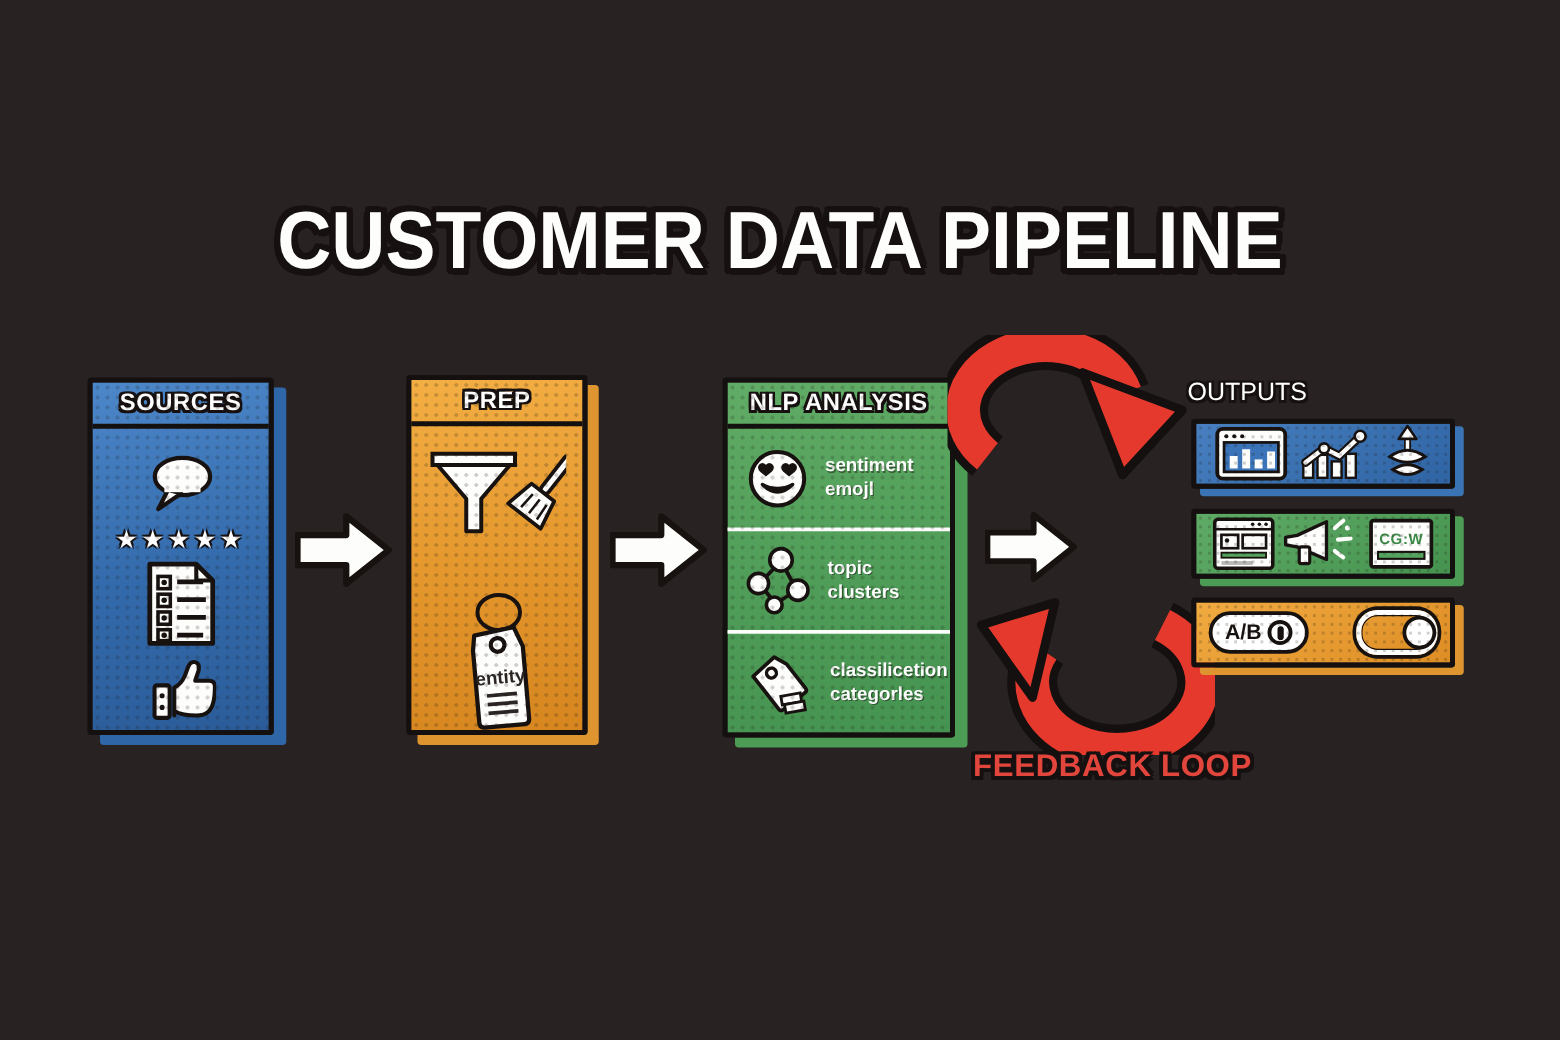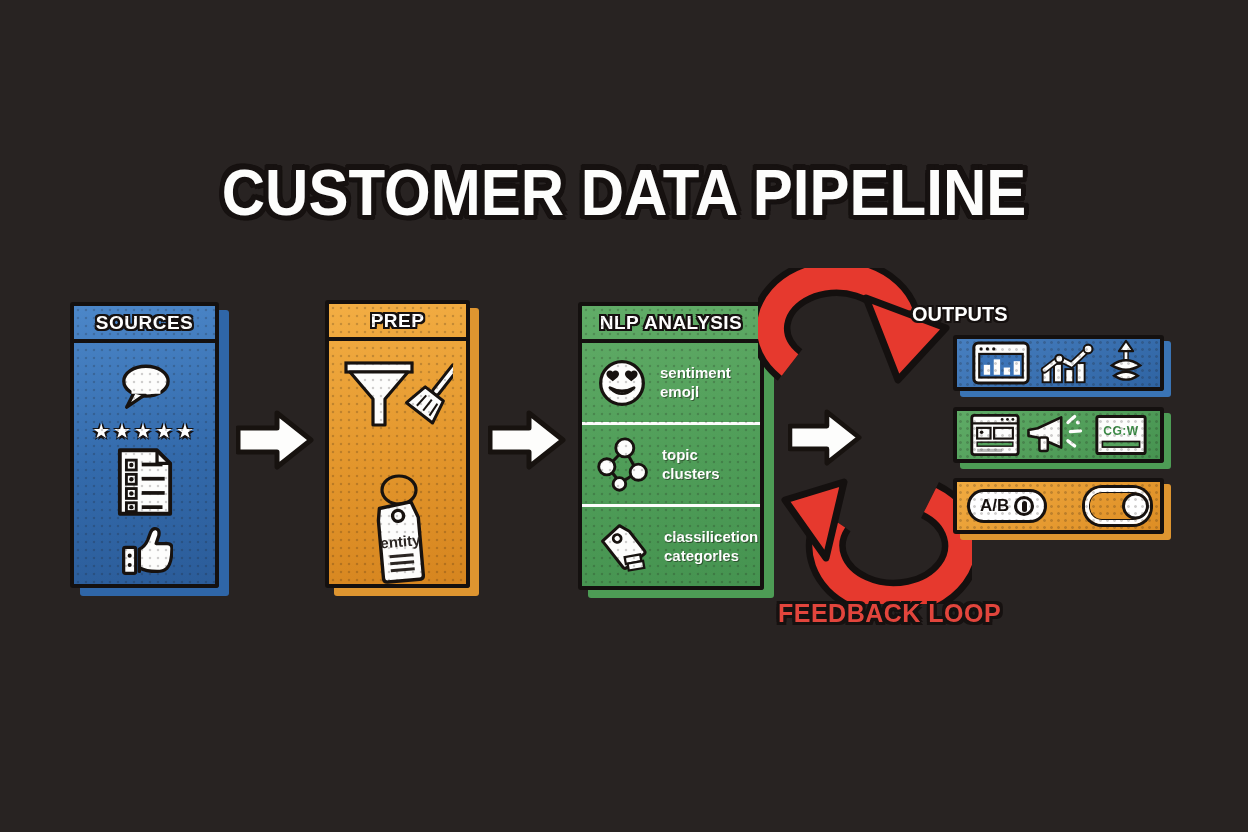--- a/index.html
+++ b/index.html
@@ -53,21 +53,21 @@
   
   .nlp-row{flex:1;display:flex;align-items:center;gap:12px;padding:4px 10px 4px 14px;}
   .nlp-row + .nlp-row{border-top:3px solid #fdfdfc;}
   .nlp-label{color:#fff;font-weight:bold;font-size:15px;line-height:1.25;
     text-shadow:1px 1px 0 rgba(20,16,12,.45);}
 
   
   .flow-arrow{width:78px;height:60px;}
 
   
-  .outputs-label{left:912px;top:303px;color:#fff;font-weight:bold;font-size:20px;}
+  .outputs-label{left:950px;top:303px;color:#fff;font-weight:normal;font-size:20px;}
   .out-bar{
     left:953px;width:211px;height:56px;border:4px solid #14100f;border-radius:3px;
     box-sizing:border-box;display:flex;align-items:center;justify-content:space-around;
     padding:0 10px;
   }
   .out-bar::after{content:"";position:absolute;inset:0;pointer-events:none;
     background-image:radial-gradient(rgba(25,20,16,.20) 1.3px,transparent 1.5px);
     background-size:7px 7px;}
   .bar-blue{top:335px;background:linear-gradient(150deg,#477fc0,#2f64a3);box-shadow:7px 6px 0 #3a74b5;}
   .bar-green{top:407px;background:linear-gradient(150deg,#5fab66,#469350);box-shadow:7px 6px 0 #4d9c55;}
@@ -78,21 +78,21 @@
   .ab-pill span{font-weight:bold;font-size:17px;color:#17120f;}
   .ab-dot{width:20px;height:20px;border:3px solid #17120f;border-radius:50%;box-sizing:border-box;
     display:flex;align-items:center;justify-content:center;}
   .ab-dot i{display:block;width:5px;height:11px;background:#17120f;border-radius:3px;}
   .toggle{width:62px;height:28px;border:4px solid #fff;border-radius:17px;position:relative;
     box-shadow:0 0 0 3px #17120f, inset 0 0 0 1px #17120f;}
   .toggle .knob{position:absolute;right:-3px;top:50%;transform:translateY(-50%);
     width:27px;height:27px;background:#fff;border:3px solid #17120f;border-radius:50%;box-sizing:border-box;}
 
   
-  .fb-label{left:778px;top:599px;width:224px;
+  .fb-label{left:778px;top:599px;width:224px;text-align:center;
     color:#e2453c;font-weight:bold;font-size:25px;letter-spacing:0.5px;}
   svg{display:block;}
 </style>
 </head>
 <body>
 
 <div class="abs" style="inset:0">
 
   <h1 class="abs title ol4">CUSTOMER DATA PIPELINE</h1>
 

